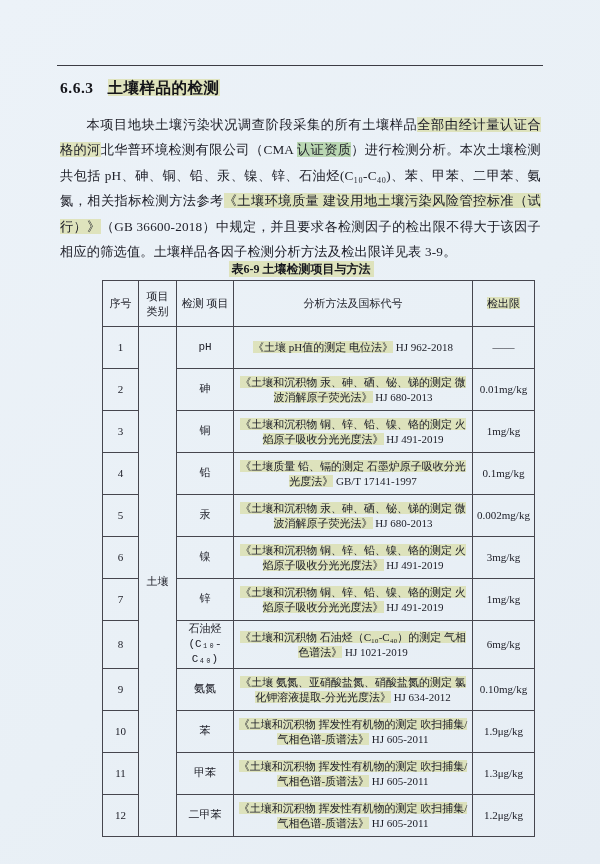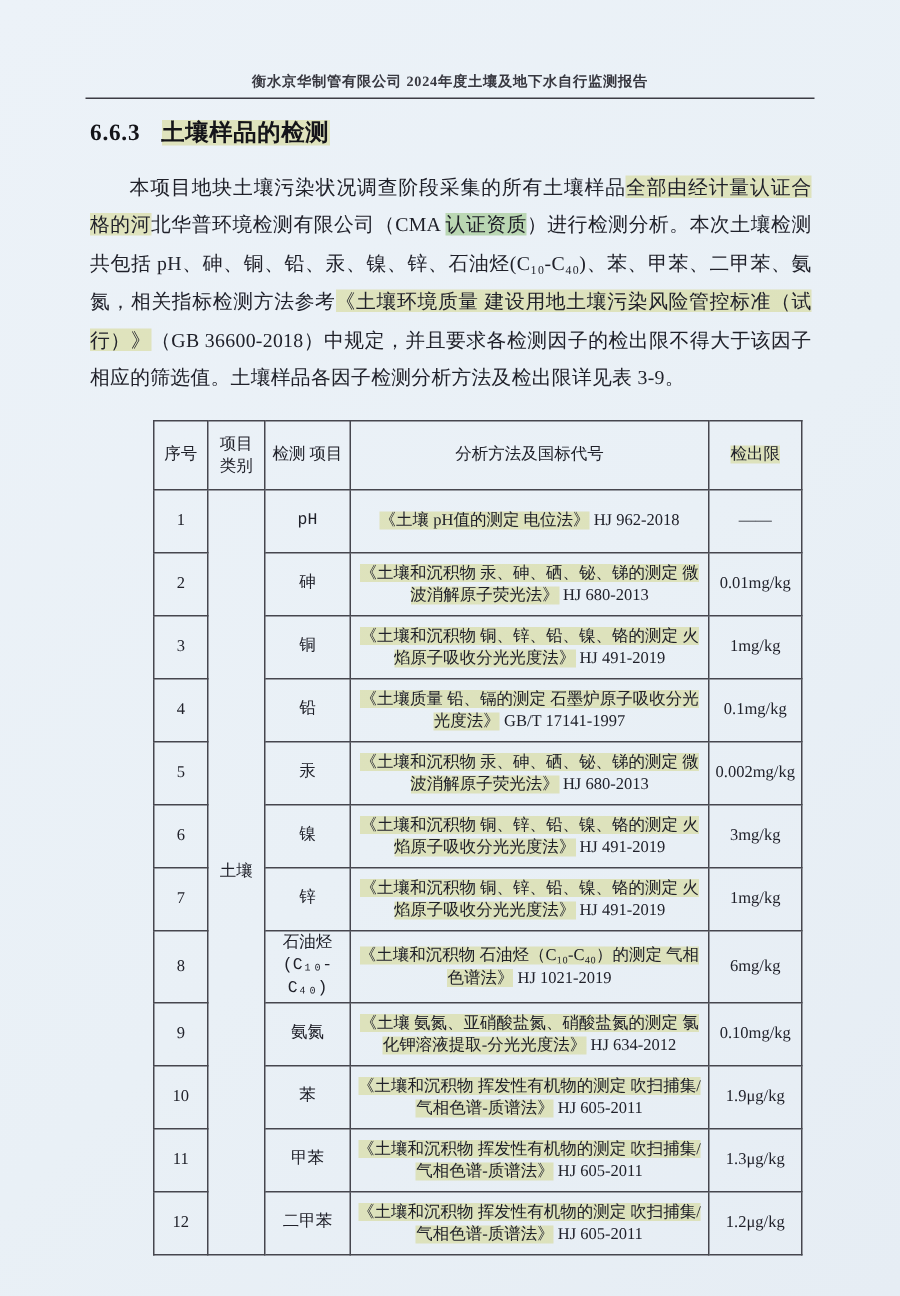--- a/index.html
+++ b/index.html
@@ -71,31 +71,31 @@
     position:absolute;top:812px;left:0;width:600px;
     text-align:center;font-size:10px;color:#7a8781;
     letter-spacing:1px;
   }
 </style>
 </head>
 <body>
 
 <div class="page">
 
-  <div class="doc-header">衡水京华制管有限公司 2024年度土壤及地下水自行监测报告</div>
   <div class="header-rule"></div>
 
   <div class="section-heading">
     <span class="num">6.6.3</span><span class="hl-y">土壤样品的检测</span>
   </div>
 
   <div class="body-paragraph">
     <span>本项目地块土壤污染状况调查阶段采集的所有土壤样品</span><span class="hl-y">全部由经计量认证合格的河</span><span>北华普环境检测有限公司（CMA </span><span class="hl-g">认证资质</span><span>）进行检测分析。本次土壤检测共包括 pH、砷、铜、铅、汞、镍、锌、石油烃(C₁₀-C₄₀)、苯、甲苯、二甲苯、氨氮，相关指标检测方法参考</span><span class="hl-y">《土壤环境质量 建设用地土壤污染风险管控标准（试行）》</span><span>（GB 36600-2018）中规定，并且要求各检测因子的检出限不得大于该因子相应的筛选值。土壤样品各因子检测分析方法及检出限详见表 3-9。</span>
   </div>
 
+  <div class="table-title"><span class="hl-y">表6-9 土壤检测项目与方法</span></div>
 
   <table class="det">
     <colgroup>
       <col class="c-no">
         <col class="c-cat">
         <col class="c-item">
         <col class="c-method">
         <col class="c-limit">
     </colgroup>
     <tbody>

